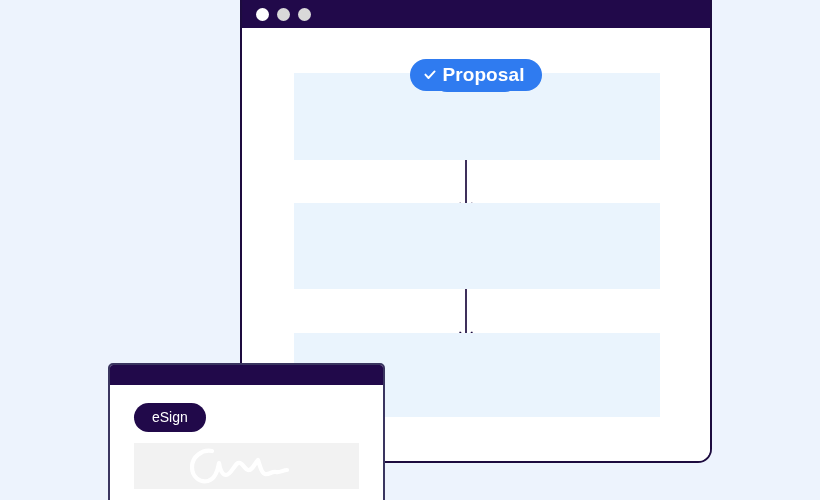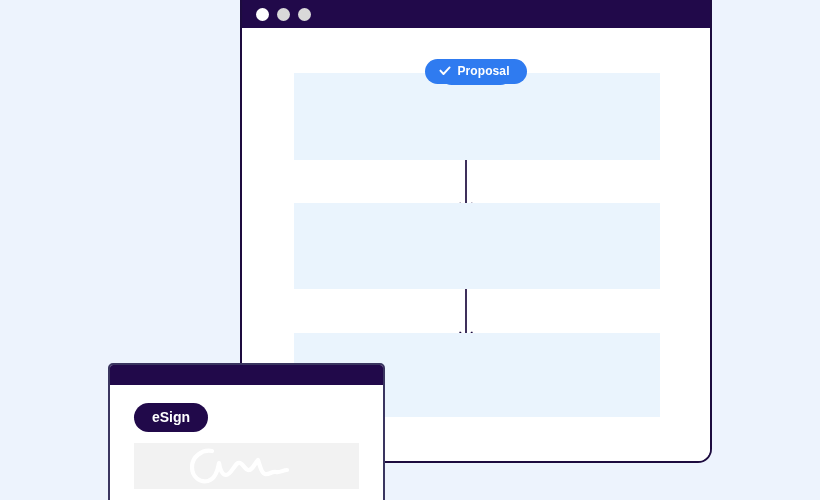--- a/index.html
+++ b/index.html
@@ -88,21 +88,21 @@
   .badge-wrap-proposal { top: 31px; }
 
   .badge {
     display: inline-flex;
     align-items: center;
     gap: 6px;
     background: #2f7bf0;
     color: #ffffff;
     border-radius: 999px;
     padding: 6px 17px 7px 14px;
-    font-size: 12px;
+    font-size: 19px;
     font-weight: bold;
     letter-spacing: 0.1px;
     line-height: 1;
     white-space: nowrap;
   }
   .badge .check {
     display: inline-block;
     width: 12px;
     height: 12px;
     flex: 0 0 auto;
@@ -149,21 +149,21 @@
     position: absolute;
     left: 24px;
     top: 18px;
     display: inline-flex;
     align-items: center;
     background: #21094a;
     color: #ffffff;
     border-radius: 999px;
     padding: 7px 18px 8px 18px;
     font-size: 14px;
-    font-weight: bold;
+    font-weight: normal;
     line-height: 1;
     white-space: nowrap;
   }
 
   .signature-box {
     position: absolute;
     left: 24px;
     top: 58px;
     width: 225px;
     height: 46px;

